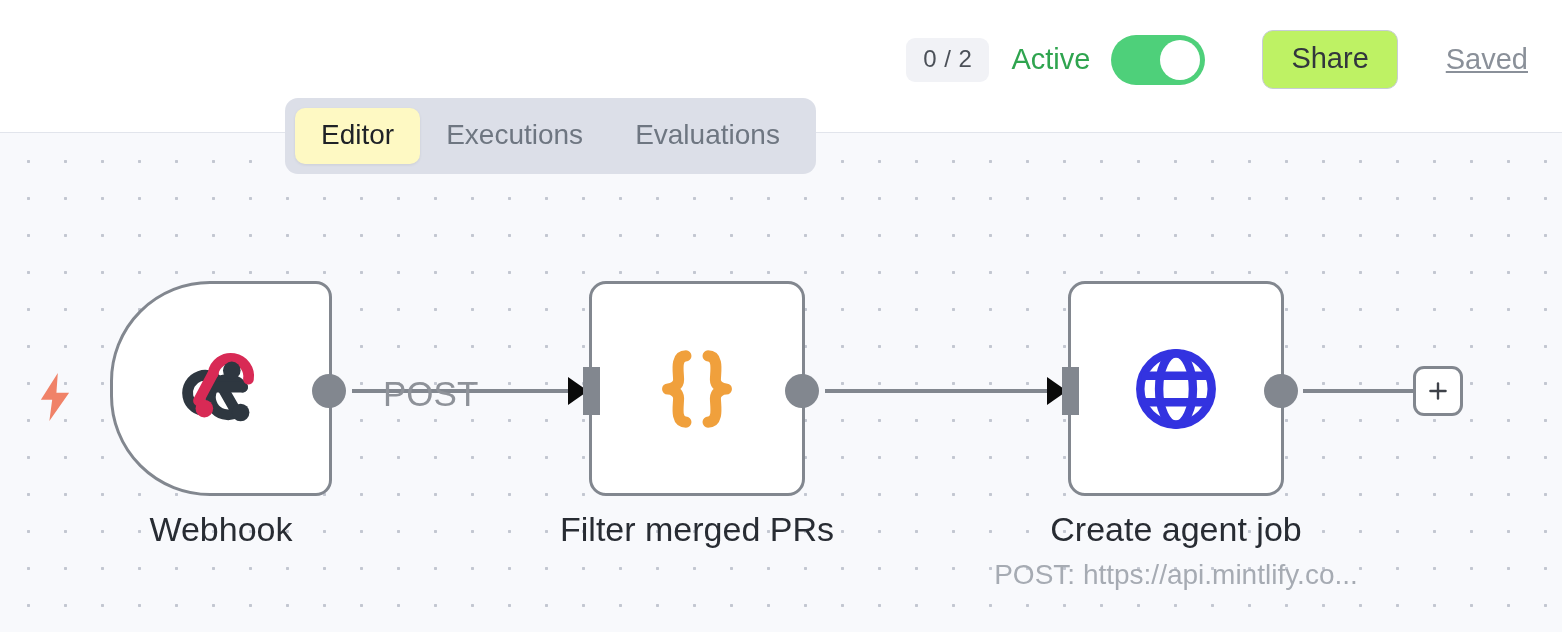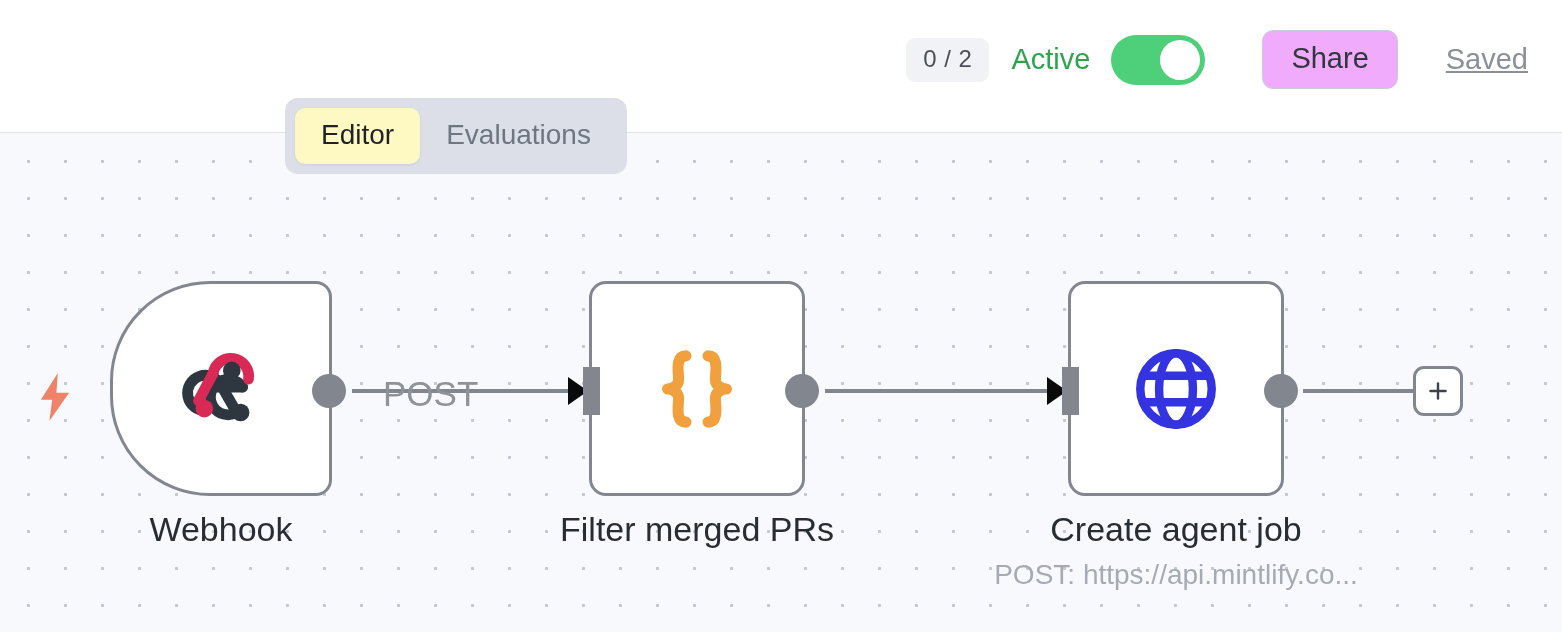--- a/index.html
+++ b/index.html
@@ -73,21 +73,21 @@
     right: 5px;
     width: 40px;
     height: 40px;
     border-radius: 50%;
     background: #ffffff;
   }
   .share-btn {
     margin-left: 57px;
     border: 1.6px solid #c7ccd6;
     border-radius: 11px;
-    background: #f0abfc;
+    background: #bef264;
     padding: 13px 28px 15px 28px;
     font-size: 29px;
     color: #32363d;
     line-height: 1;
     cursor: pointer;
     font-family: "Liberation Sans", sans-serif;
   }
   .saved-label {
     margin-left: 48px;
     font-size: 29px;
@@ -268,20 +268,21 @@
         <div class="toggle-knob"></div>
       </div>
       <button class="share-btn">Share</button>
       <div class="saved-label">Saved</div>
     </div>
   </div>
   <div class="header-divider"></div>
 
   <div class="tabbar">
     <div class="tab active">Editor</div>
+    <div class="tab">Executions</div>
     <div class="tab">Evaluations</div>
   </div>
 
   <div class="canvas">
 
     <div class="bolt">
       <svg viewBox="0 0 24 34" width="34" height="48" aria-hidden="true">
         <path d="M14 0 L2 19 L10 19 L8 34 L22 14 L13 14 Z" fill="#f08268"></path>
       </svg>
     </div>

